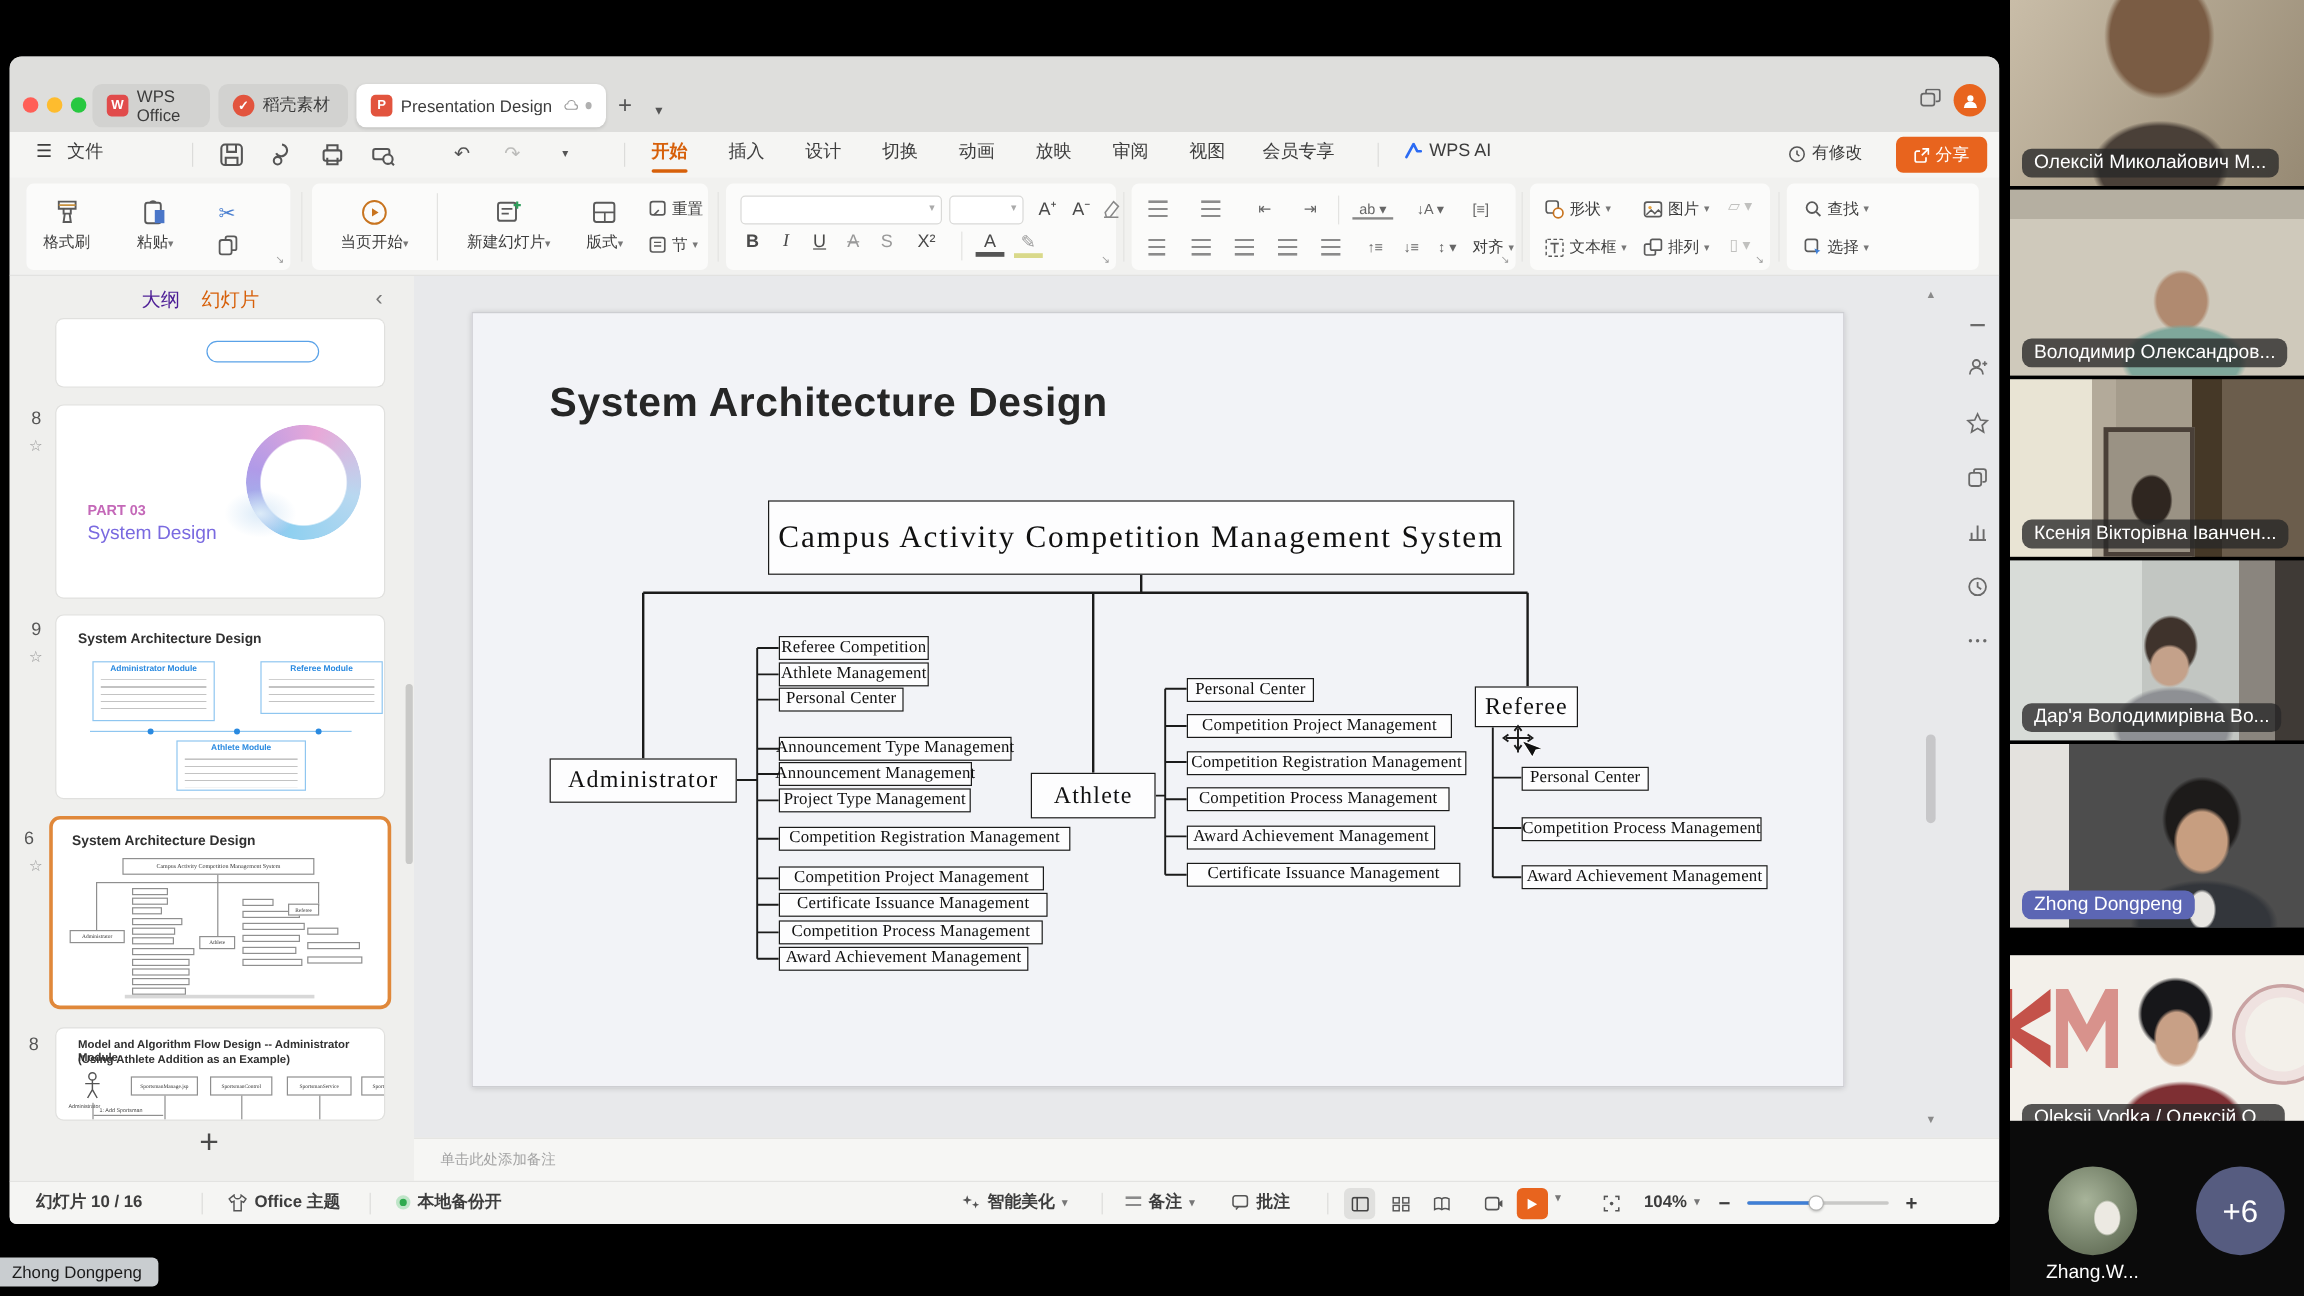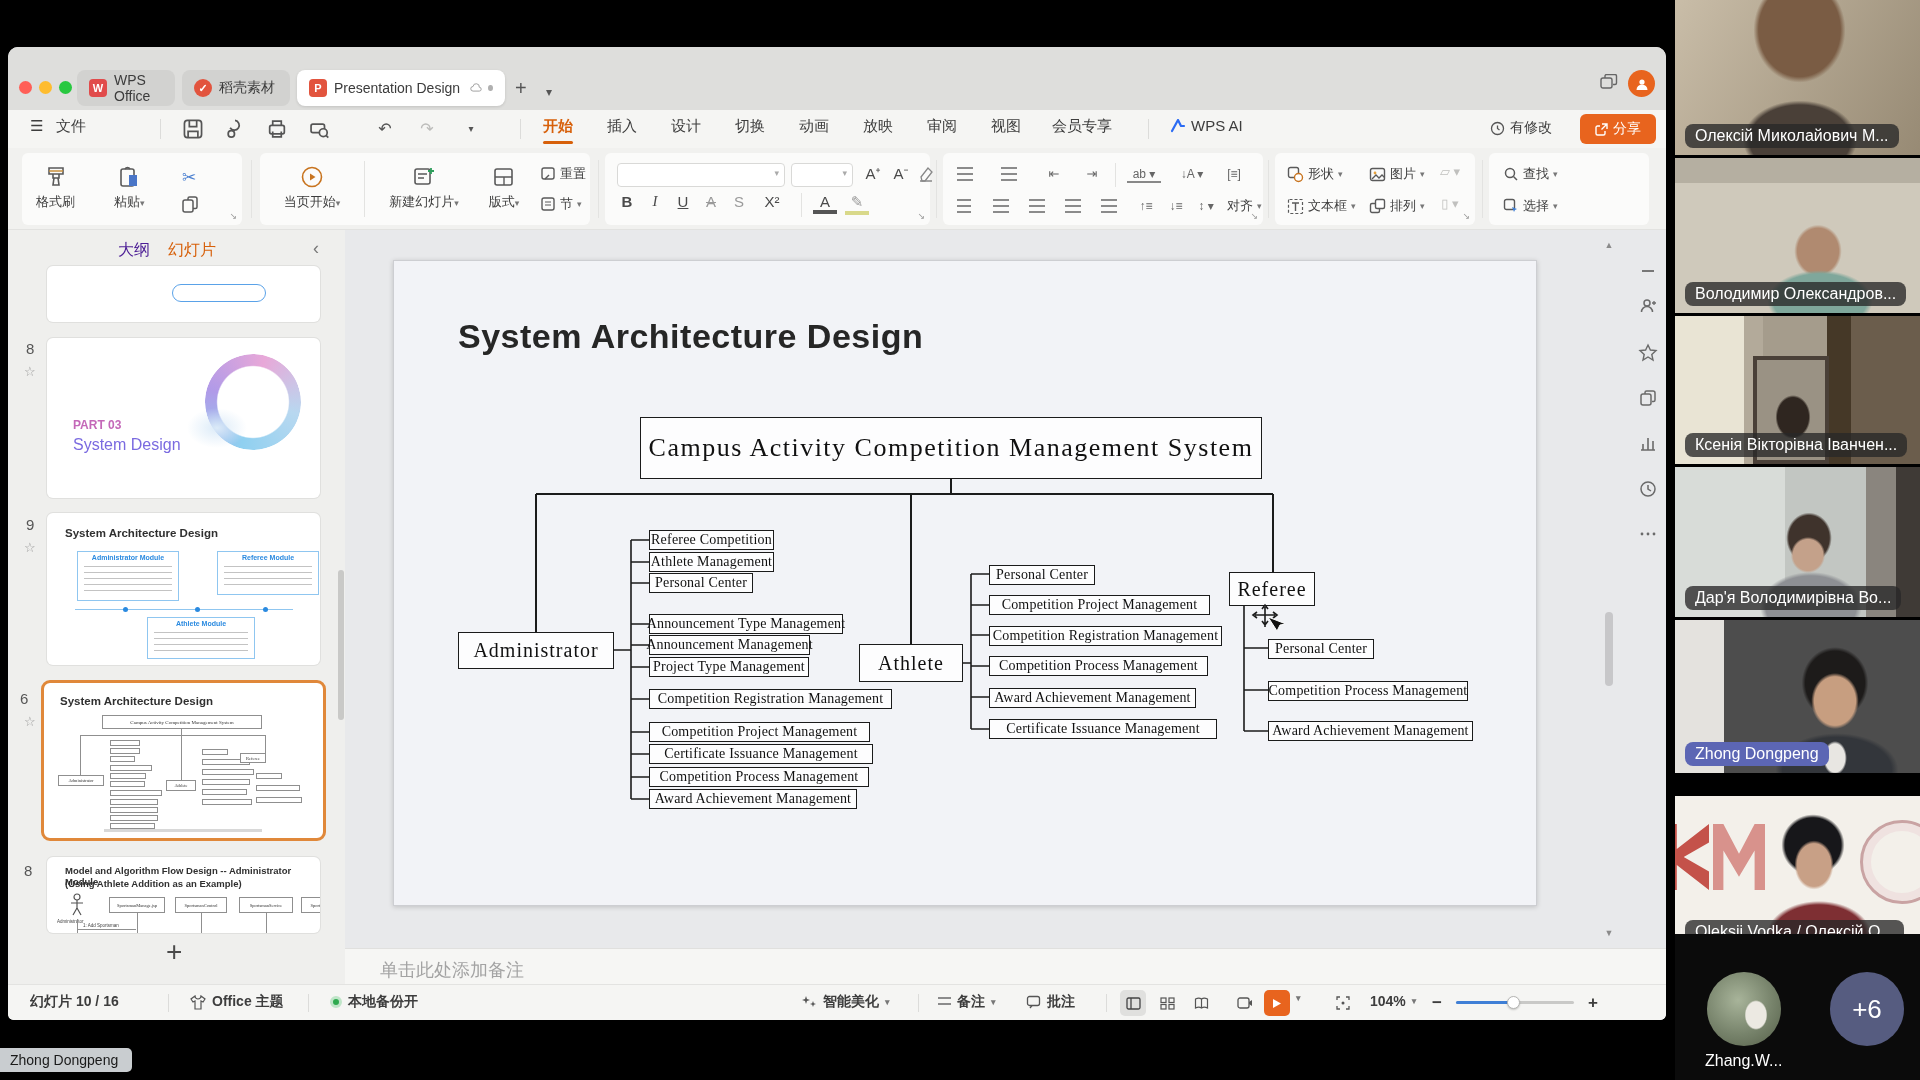--- a/index.html
+++ b/index.html
@@ -66,21 +66,21 @@
   .dsmall { height:20px; font-size:14px; letter-spacing:.2px; }
   .dnote { position:absolute; left:0; width:100%; text-align:center; top:600px; font-size:16.5px; color:#5a5a5a; }
   .vscroll { position:absolute; left:1258px; top:10px; width:12px; height:700px; }
   .vthumb { position:absolute; left:2px; width:8px; border-radius:4px; background:#c7c7c9; }
   .sarrow { position:absolute; left:0; width:12px; font-size:9px; color:#8a8a8a; text-align:center; }
 
   .sidetools { position:absolute; left:1622px; top:183px; width:36px; height:718px; background:#e8e9eb; }
   .sticon { position:absolute; left:8px; width:20px; height:20px; color:#6a6a6a; }
 
   .notesbar { position:absolute; left:337px; top:901px; width:1321px; height:36px; background:#f6f6f4; border-top:1px solid #e0e0de; }
-  .notesbar span { position:absolute; left:35px; top:9px; font-size:18px; color:#a3a3a3; }
+  .notesbar span { position:absolute; left:22px; top:9px; font-size:12px; color:#a3a3a3; }
 
   
   .statusbar { position:absolute; left:0; top:937px; width:1658px; height:36px; background:#f5f5f3; border-top:1px solid #e3e3e1; font-size:14px; color:#3d3d3d; }
   .sb { position:absolute; top:8px; display:flex; align-items:center; gap:6px;font-weight:bold; }
   .sbsep { position:absolute; top:9px; width:1px; height:18px; background:#dcdcda; }
   .viewbtn { position:absolute; top:5px; width:26px; height:26px; border-radius:5px; display:flex; align-items:center; justify-content:center; }
   .viewbtn.sel { background:#e0e0de; }
   .zoomtrack { position:absolute; top:16px; height:3px; border-radius:2px; background:#c9c9c7; }
   .zoomfill { position:absolute; top:0; left:0; height:3px; border-radius:2px; background:#3f7fd6; }
   .zoomknob { position:absolute; top:-5px; width:13px; height:13px; border-radius:50%; background:#fff; border:1px solid #b5b5b3; box-shadow:0 1px 2px rgba(0,0,0,.2); }

